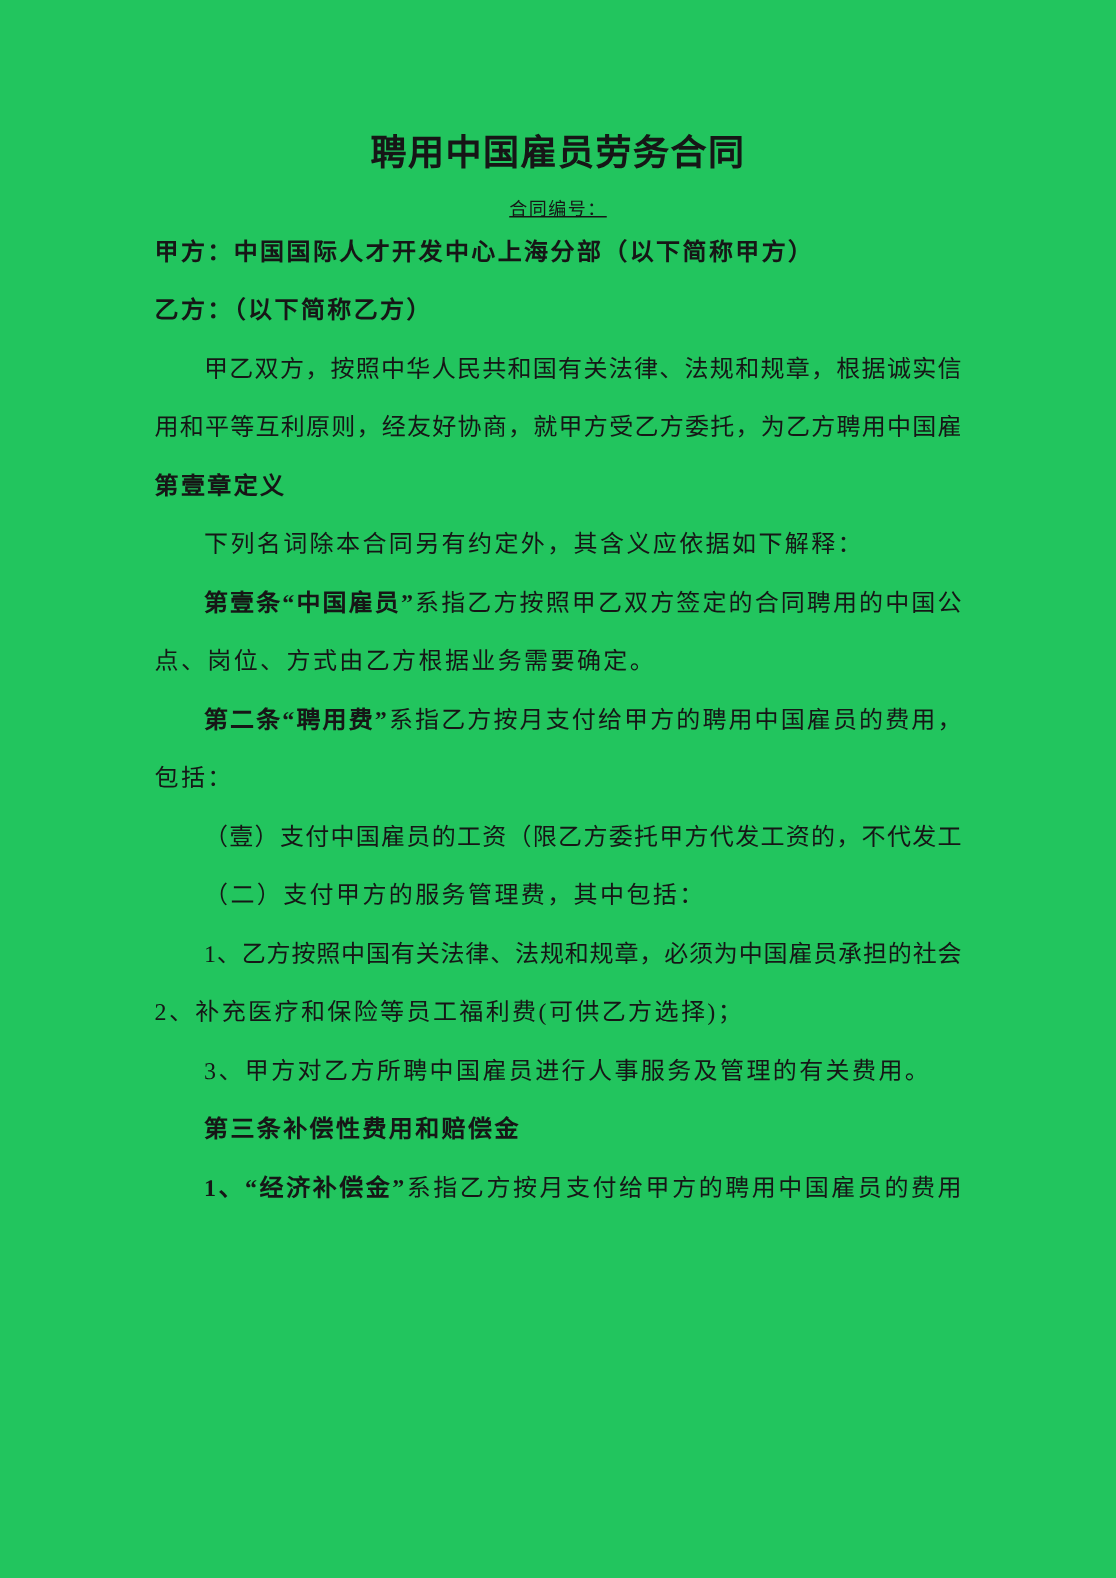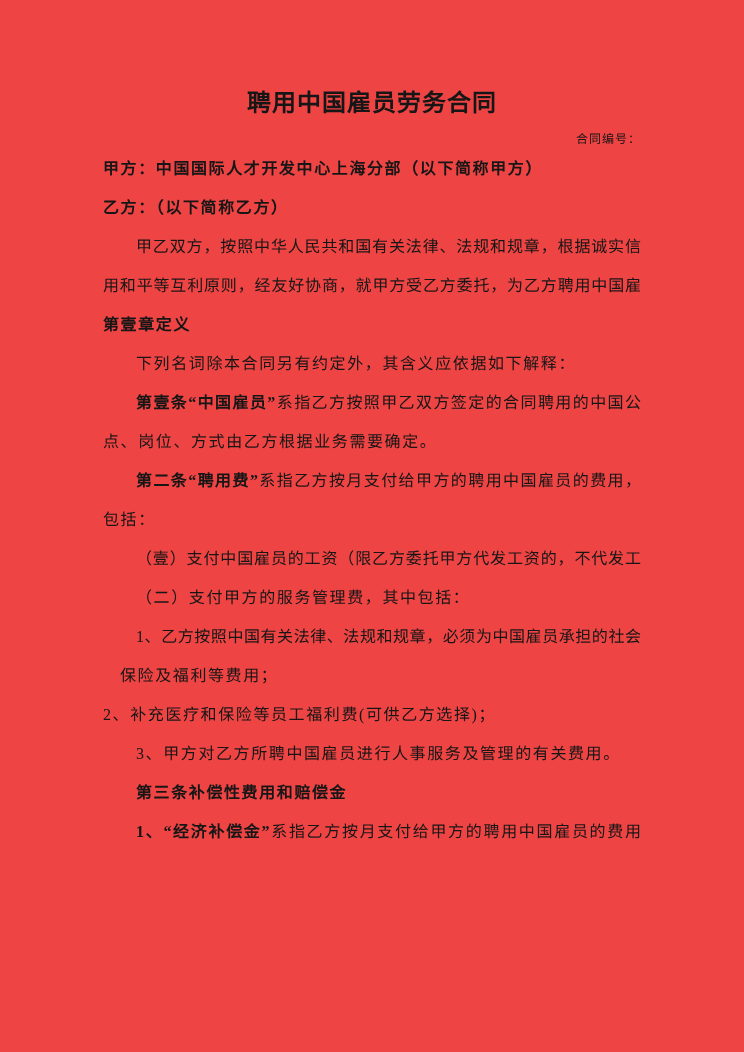--- a/index.html
+++ b/index.html
@@ -1,39 +1,40 @@
 <!DOCTYPE html>
 <html lang="zh-CN"><head>
 <meta charset="utf-8">
 <style>
   html, body { margin: 0; padding: 0; background: #ffffff; }
   .page {
     position: relative;
     width: 744px;
     height: 1052px;
     margin: 0 auto;
-    background: #ef4444;
+    background: #22c55e;
     color: #161616;
     font-family: "Liberation Serif", "DejaVu Serif", serif;
     overflow: hidden;
   }
   .doc { padding: 88px 103px 0 103px; }
   .title {
     font-size: 24px;
     font-weight: bold;
     text-align: center;
     letter-spacing: 1px;
     line-height: 30px;
   }
   .cno {
     font-size: 12px;
-    text-align: right;
+    text-align: center;
     letter-spacing: 1px;
     line-height: 16px;
     margin-top: 13px;
+    text-decoration: underline;
   }
   .body { margin-top: 2px; }
   .line {
     font-size: 16px;
     line-height: 39px;
     letter-spacing: 1.6px;
     white-space: nowrap;
   }
   .line.j {
     white-space: normal;
@@ -64,20 +65,19 @@
         <div class="line j"><span>用和平等互利原则，经友好协商，就甲方受乙方委托，为乙方聘用中国雇</span></div>
         <div class="line co"><span class="b">第壹章定义</span></div>
         <div class="line ind2"><span>下列名词除本合同另有约定外，其含义应依据如下解释：</span></div>
         <div class="line j ind2"><span class="b">第壹条“中国雇员”</span><span>系指乙方按照甲乙双方签定的合同聘用的中国公</span></div>
         <div class="line"><span>点、岗位、方式由乙方根据业务需要确定。</span></div>
         <div class="line j ind2"><span class="b">第二条“聘用费”</span><span>系指乙方按月支付给甲方的聘用中国雇员的费用，</span></div>
         <div class="line"><span>包括：</span></div>
         <div class="line j ind2"><span>（壹）支付中国雇员的工资（限乙方委托甲方代发工资的，不代发工</span></div>
         <div class="line ind2"><span>（二）支付甲方的服务管理费，其中包括：</span></div>
         <div class="line j ind2"><span>1、乙方按照中国有关法律、法规和规章，必须为中国雇员承担的社会</span></div>
-        <div class="line ind1"><span>保险及福利等费用；</span></div>
         <div class="line"><span>2、补充医疗和保险等员工福利费(可供乙方选择)；</span></div>
         <div class="line ind2"><span>3、甲方对乙方所聘中国雇员进行人事服务及管理的有关费用。</span></div>
         <div class="line ind2"><span class="b">第三条补偿性费用和赔偿金</span></div>
         <div class="line j ind2"><span class="b">1、“经济补偿金”</span><span>系指乙方按月支付给甲方的聘用中国雇员的费用</span></div>
       </div>
   </div>
 </div>
 
 </body></html>

